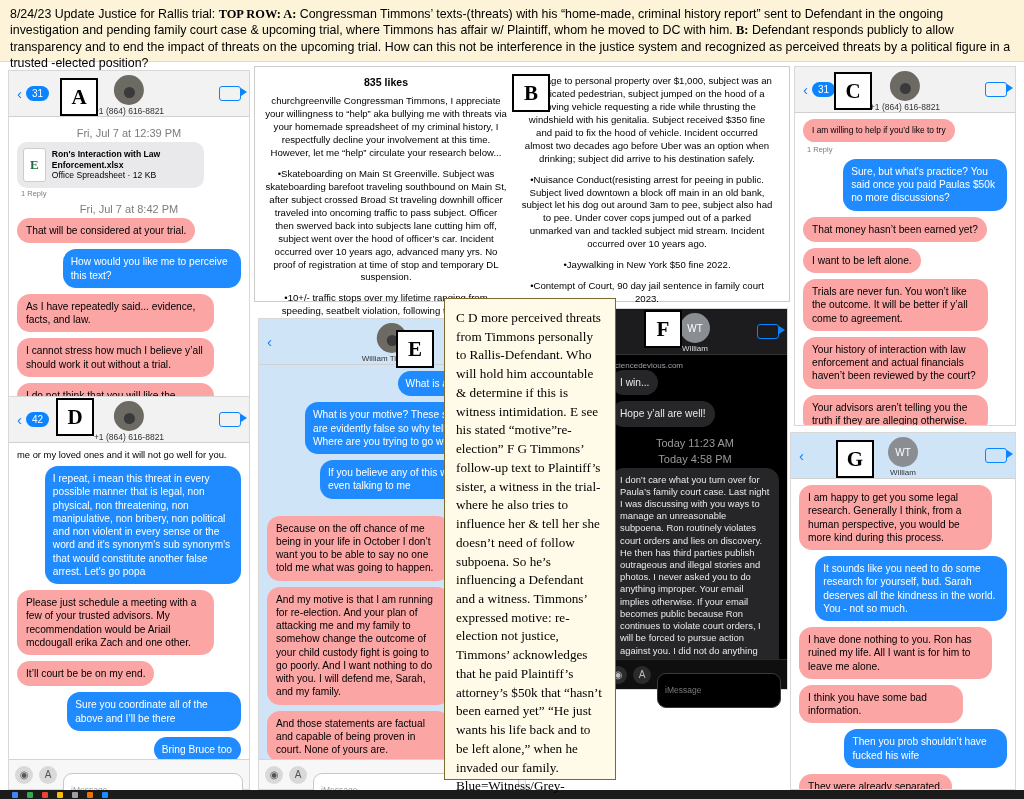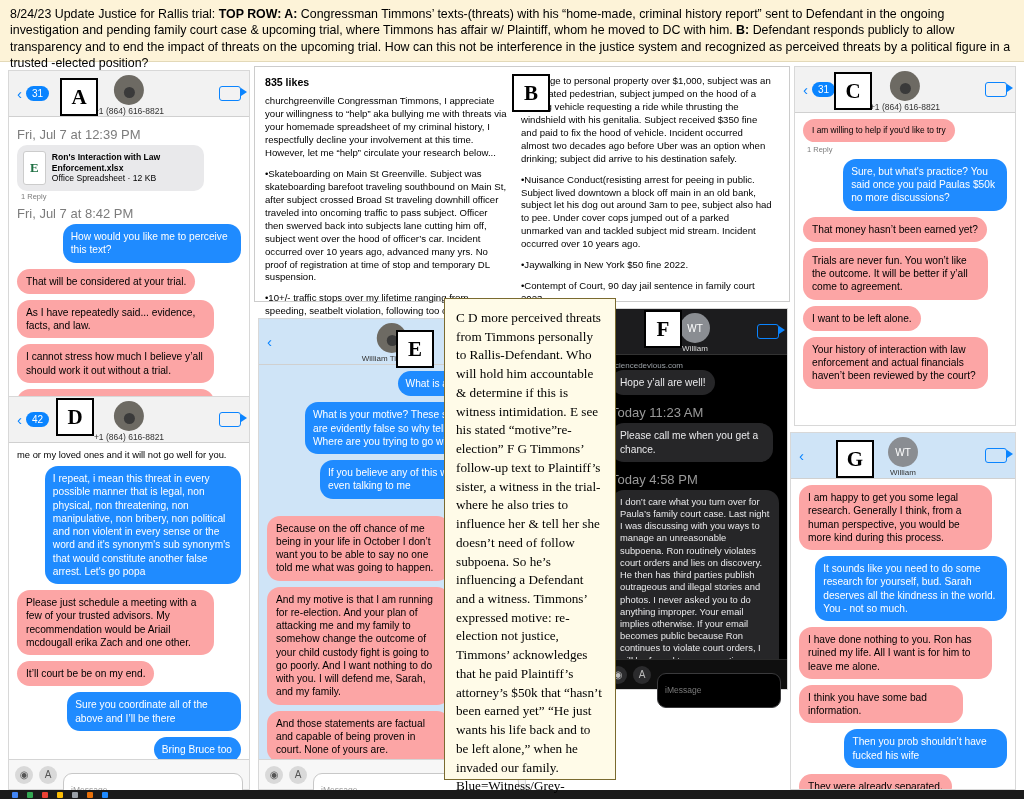--- a/index.html
+++ b/index.html
@@ -8,21 +8,21 @@
     font-family:"Liberation Sans",sans-serif;
     position:relative;overflow:hidden;
     color:#000;
   }
   .banner{
     position:absolute;left:0;top:0;width:1024px;height:62px;
     background:#fdf3d8;border-bottom:1px solid #e3d9b8;
     box-sizing:border-box;padding:6px 10px 4px 10px;
     font-size:12.4px;line-height:1.32;
   }
-  .banner b{font-weight:bold;}
+  .banner b{font-weight:bold;font-family:Liberation Serif, serif;}
   .panel{position:absolute;box-sizing:border-box;}
   .sms{background:#ffffff;border:1px solid #d8d8d8;}
   .smshead{
     height:46px;background:#f2f2f2;border-bottom:1px solid #d0d0d0;
     display:flex;align-items:center;justify-content:space-between;
     padding:0 8px;box-sizing:border-box;position:relative;
   }
   .backwrap{display:flex;align-items:center;gap:4px;color:#0a84ff;font-size:15px;}
   .badge{
     background:#0a84ff;color:#fff;border-radius:9px;font-size:10px;
@@ -34,21 +34,21 @@
     color:#fff;font-size:10px;overflow:hidden;
   }
   .avatar.photo{background:#6d6a63;}
   .avatar .head{width:11px;height:11px;border-radius:50%;background:#3a3a3a;position:relative;top:2px;}
   .ctrname{font-size:8px;text-align:center;color:#333;}
   .headctr{display:flex;flex-direction:column;align-items:center;gap:1px;position:absolute;left:50%;transform:translateX(-50%);top:4px;}
   .phone{font-size:8.5px;color:#333;}
   .vid{width:20px;height:13px;border:1.6px solid #0a84ff;border-radius:3px;position:relative;}
   .vid:after{content:"";position:absolute;right:-7px;top:1px;border-left:6px solid #0a84ff;border-top:4px solid transparent;border-bottom:4px solid transparent;}
   .body{padding:6px 8px;position:relative;height:calc(100% - 46px);box-sizing:border-box;overflow:hidden;}
-  .ts{font-size:13px;color:#7c7c7c;margin:4px 0 3px;}
+  .ts{font-size:11px;color:#7c7c7c;text-align:center;margin:4px 0 3px;}
   .bub{
     border-radius:13px;padding:6px 9px;font-size:10.2px;line-height:1.3;
     max-width:72%;margin-bottom:6px;display:inline-block;word-wrap:break-word;
   }
   .in{background:#fca5a5;color:#000;}
   .out{background:#1f8bff;color:#fff;padding-left:8px;}
   .row{display:flex;}
   .row.r{justify-content:flex-end;}
   .reply{font-size:7.5px;color:#7c7c7c;margin:-3px 0 5px 4px;}
   .deliv{font-size:7.5px;color:#7c7c7c;text-align:right;margin:-3px 2px 5px 0;}
@@ -118,44 +118,44 @@
     <div class="ts">Fri, Jul 7 at 12:39 PM</div>
     <div class="attach">
       <div class="xls">E</div>
       <div class="atxt">
         <div class="t1">Ron's Interaction with Law Enforcement.xlsx</div>
         <div>Office Spreadsheet · 12 KB</div>
       </div>
     </div>
     <div class="reply">1 Reply</div>
     <div class="ts">Fri, Jul 7 at 8:42 PM</div>
+    <div class="row">
+        <div class="bub in" style="max-width:80%">That will be considered at your trial.</div>
+      </div>
     <div class="row r">
         <div class="bub out">How would you like me to perceive this text?</div>
       </div>
     <div class="row">
-        <div class="bub in" style="max-width:80%">That will be considered at your trial.</div>
-      </div>
-    <div class="row">
         <div class="bub in" style="max-width:80%">As I have repeatedly said... evidence, facts, and law.</div>
       </div>
     <div class="row">
         <div class="bub in" style="max-width:80%">I cannot stress how much I believe y’all should work it out without a trial.</div>
       </div>
     <div class="row">
         <div class="bub in" style="max-width:80%">I do not think that you will like the outcome and it will be better for you if y’all come to an agreement.</div>
       </div>
     <div class="row">
         <div class="bub in" style="max-width:80%">I am willing to help if you’d like to try</div>
       </div>
   </div>
 </div>
 <div class="label" style="left:60px;top:78px;">A</div>
 
 <div class="panel fb" style="left:254px;top:66px;width:536px;height:236px;">
-  <div style="display:flex;gap:14px;">
+  <div style="display:flex;gap:14px;text-align:center;">
     <div style="width:242px;">
       <div class="likes">835 likes</div>
       <div>churchgreenville Congressman Timmons, I appreciate your willingness to “help” aka bullying me with threats via your homemade spreadsheet of my criminal history, I respectfully decline your involvement at this time. However, let me “help” circulate your research below...</div>
       <div style="margin-top:8px">•Skateboarding on Main St Greenville. Subject was skateboarding barefoot traveling southbound on Main St, after subject crossed Broad St traveling downhill officer traveled into oncoming traffic to pass subject. Officer then swerved back into subjects lane cutting him off, subject went over the hood of officer’s car. Incident occurred over 10 years ago, advanced many yrs. No proof of registration at time of stop and temporary DL suspension.</div>
       <div style="margin-top:8px">•10+/- traffic stops over my lifetime ranging from speeding, seatbelt violation, following too closely, negligent driving, no proof of registration at time of stop and temporary DL suspension.</div>
     </div>
     <div style="width:252px;">
       <div>•Damage to personal property over $1,000, subject was an intoxicated pedestrian, subject jumped on the hood of a moving vehicle requesting a ride while thrusting the windshield with his genitalia. Subject received $350 fine and paid to fix the hood of vehicle. Incident occurred almost two decades ago before Uber was an option when drinking; subject did arrive to his destination safely.</div>
       <div style="margin-top:8px">•Nuisance Conduct(resisting arrest for peeing in public. Subject lived downtown a block off main in an old bank, subject let his dog out around 3am to pee, subject also had to pee. Under cover cops jumped out of a parked unmarked van and tackled subject mid stream. Incident occurred over 10 years ago.</div>
       <div style="margin-top:8px">•Jaywalking in New York $50 fine 2022.</div>
@@ -186,27 +186,30 @@
         <div class="bub in" style="font-size:8.4px;max-width:72%">I am willing to help if you’d like to try</div>
       </div>
     <div class="reply">1 Reply</div>
     <div class="row r">
         <div class="bub out">Sure, but what's practice? You said once you paid Paulas $50k no more discussions?</div>
       </div>
     <div class="row">
         <div class="bub in" style="max-width:82%">That money hasn’t been earned yet?</div>
       </div>
     <div class="row">
+        <div class="bub in" style="max-width:82%">I want to be left alone.</div>
+      </div>
+    <div class="row">
         <div class="bub in" style="max-width:82%">Trials are never fun. You won’t like the outcome. It will be better if y’all come to agreement.</div>
       </div>
     <div class="row">
-        <div class="bub in" style="max-width:82%">I want to be left alone.</div>
-      </div>
-    <div class="row">
         <div class="bub in" style="max-width:82%">Your history of interaction with law enforcement and actual financials haven’t been reviewed by the court?</div>
+      </div>
+    <div class="row">
+        <div class="bub in" style="max-width:82%">Your advisors aren’t telling you the truth if they are alleging otherwise.</div>
       </div>
 
   </div>
 </div>
 <div class="label" style="left:834px;top:72px;">C</div>
 
 <div class="panel sms" style="left:8px;top:396px;width:242px;height:394px;">
   <div class="smshead">
     <div class="backwrap">
       <span>‹</span>
@@ -302,26 +305,26 @@
       </div>
     <div class="headctr">
       <div class="avatar">WT</div>
       <div class="ctrname" style="color:#ddd">William</div>
     </div>
     <div class="vid"></div>
   </div>
   <div class="body" style="padding-bottom:32px">
     <div class="site">sciencedevious.com</div>
     <div class="row">
+        <div class="bub in">I win...</div>
+      </div>
+    <div class="row">
         <div class="bub in">Hope y’all are well!</div>
       </div>
     <div class="ts">Today 11:23 AM</div>
-    <div class="row">
-        <div class="bub in" style="max-width:86%">Please call me when you get a chance.</div>
-      </div>
     <div class="ts">Today 4:58 PM</div>
     <div class="row">
         <div class="bub in" style="max-width:96%;font-size:9.4px">I don’t care what you turn over for Paula’s family court case. Last night I was discussing with you ways to manage an unreasonable subpoena. Ron routinely violates court orders and lies on discovery. He then has third parties publish outrageous and illegal stories and photos. I never asked you to do anything improper. Your email implies otherwise. If your email becomes public because Ron continues to violate court orders, I will be forced to pursue action against you. I did not do anything wrong. You imply I did in your email to Paula. I want nothing to do with any of this. I only want my life back.</div>
       </div>
   </div>
   <div class="compose">
     <div class="cbtn">◉</div>
     <div class="cbtn">A</div>
     <div class="cfield">iMessage</div>
   </div>

